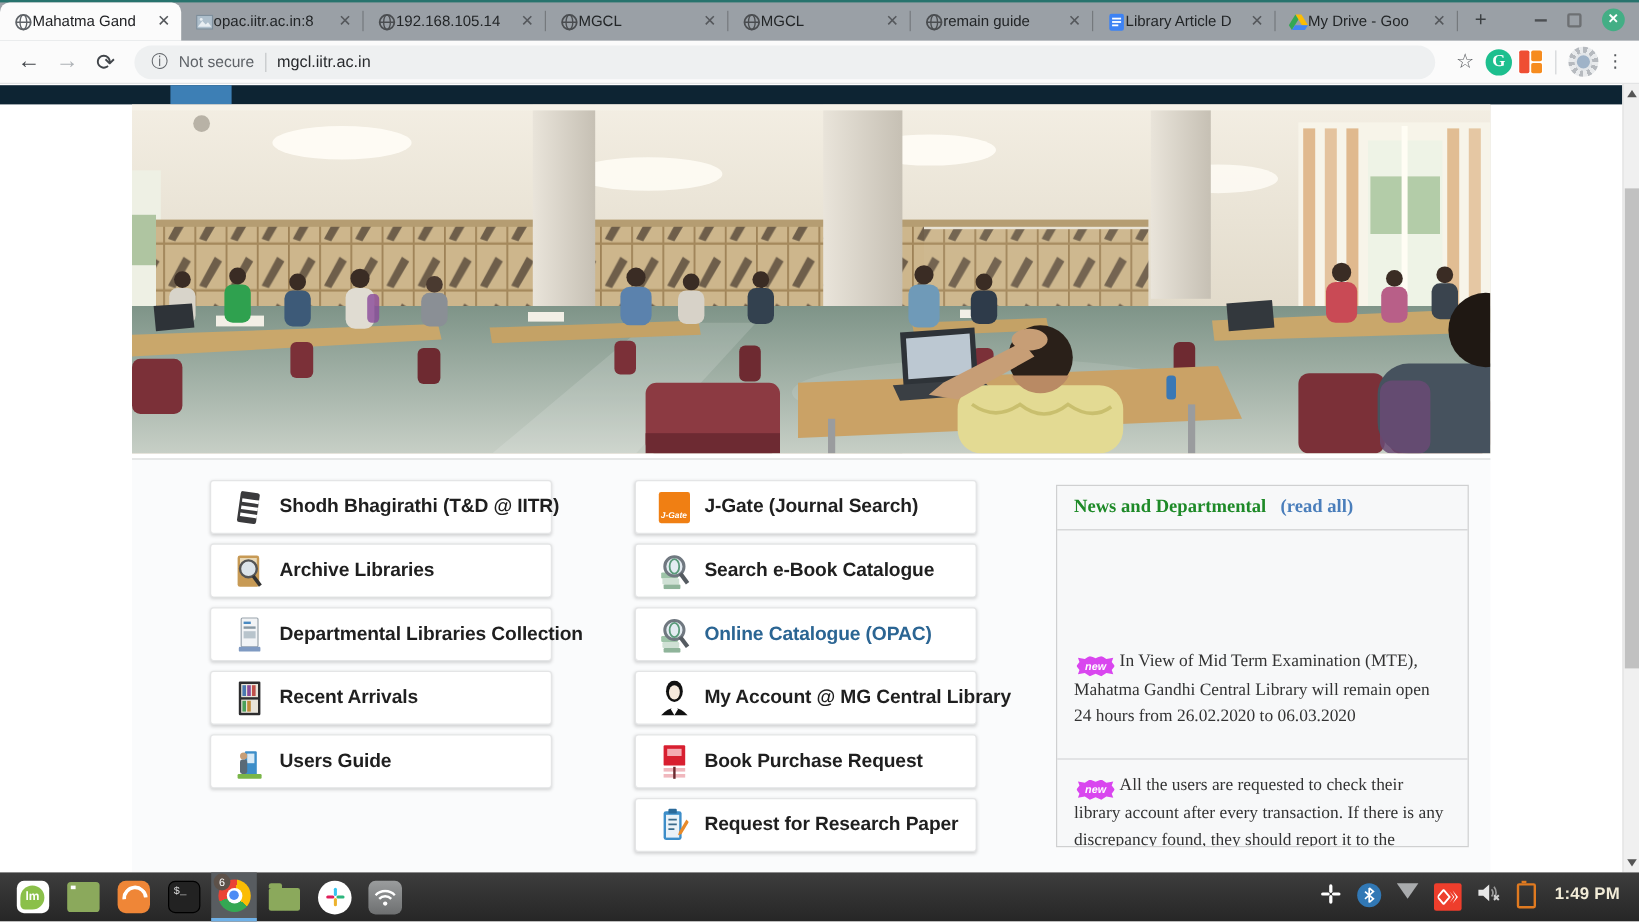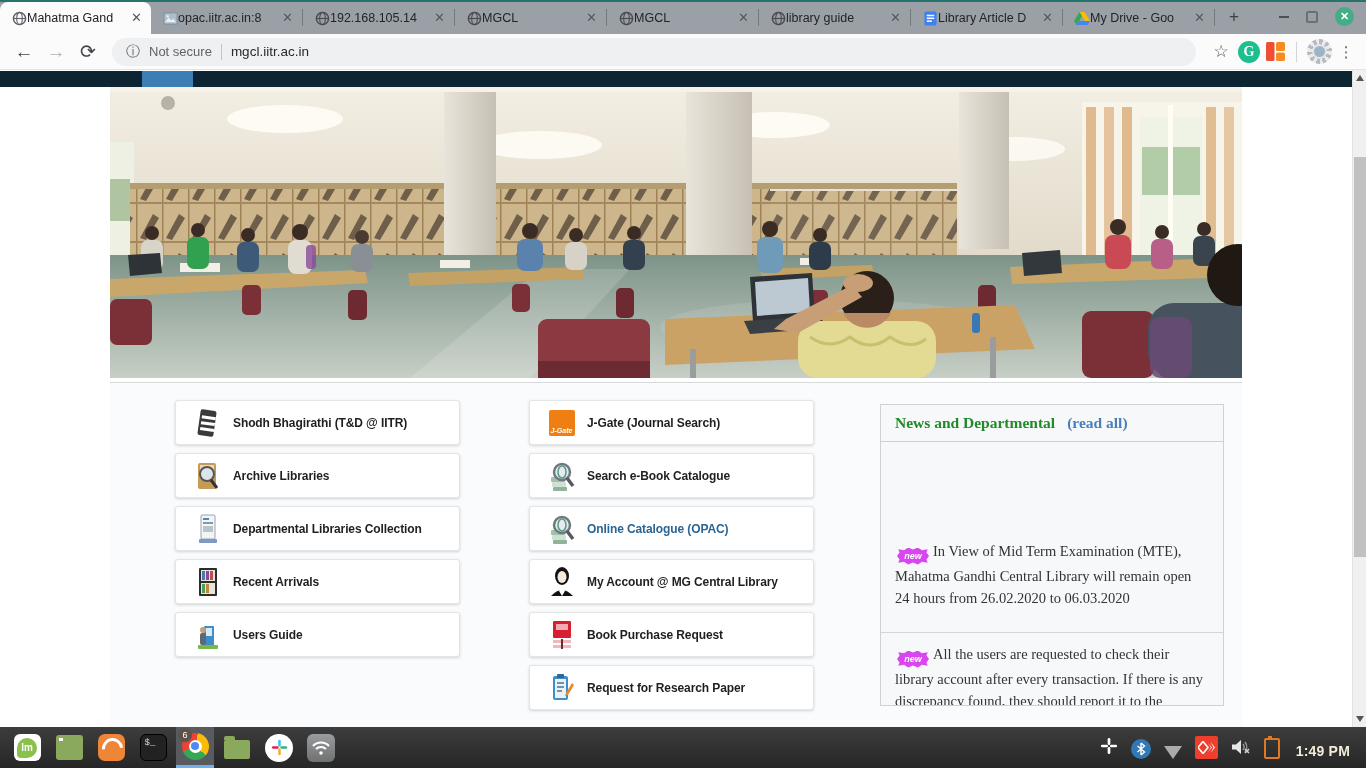--- a/index.html
+++ b/index.html
@@ -56,21 +56,21 @@
   .hero svg{display:block;width:1132px;height:291px;}
 
   .card{position:absolute;top:312px;left:110px;width:1132px;height:345px;background:#fafbfc;
     border-top:1px solid #d8d9da;box-sizing:border-box;}
   .btncol{position:absolute;top:17px;width:285px;}
   .btncol.c1{left:65px;} .btncol.c2{left:419px;}
   .lbtn{height:45px;margin-bottom:8px;background:#fff;border:1px solid #e4e5e6;border-radius:3px;
     box-shadow:0 1px 3px rgba(0,0,0,.16);display:flex;align-items:center;gap:12px;
     padding:0 6px 0 18px;box-sizing:border-box;cursor:pointer;}
   .lbtn .bicon{width:27px;height:32px;flex:none;display:flex;align-items:center;justify-content:center;}
-  .lbtn .blabel{font-weight:bold;font-size:12px;color:#1f1f1f;letter-spacing:-.1px;white-space:nowrap;}
+  .lbtn .blabel{font-weight:bold;font-size:16px;color:#1f1f1f;letter-spacing:-.1px;white-space:nowrap;}
   .lbtn.linkstyle .blabel{color:#2b6593;}
   .jgate-box{width:26px;height:26px;background:#f07f13;border-radius:2px;color:#fff;display:flex;
     align-items:flex-end;justify-content:center;font-size:7px;font-style:italic;font-weight:bold;
     padding-bottom:2px;box-sizing:border-box;}
 
   .news{position:absolute;left:770px;top:21px;width:344px;background:#f7f8f9;
     border:1px solid #cfd0d1;box-sizing:border-box;}
   .news-header{height:36px;display:flex;align-items:center;gap:12px;padding:0 14px;
     border-bottom:1px solid #cfd0d1;font-family:"Liberation Serif",serif;}
   .news-title{color:#1e8a28;font-weight:bold;font-size:15.5px;}
@@ -114,21 +114,21 @@
   .chrome-icon:before{content:"";position:absolute;top:7px;left:7px;width:13px;height:13px;border-radius:50%;background:#fff;}
   .chrome-icon:after{content:"";position:absolute;top:9.5px;left:9.5px;width:8px;height:8px;border-radius:50%;background:#4c8bf5;}
   .chrome-badge{position:absolute;top:1px;left:2px;width:14px;height:14px;border-radius:50%;background:#5d5149;
     color:#fff;font-size:9px;line-height:14px;text-align:center;z-index:2;}
   .folder-icon{width:26px;height:19px;background:#8ba95c;border-radius:2px;position:relative;margin-top:4px;}
   .folder-icon:before{content:"";position:absolute;top:-4px;left:0;width:11px;height:4px;background:#8ba95c;border-radius:2px 2px 0 0;}
   .slack-disc{width:28px;height:28px;border-radius:50%;background:#fff;display:flex;align-items:center;justify-content:center;}
   .wifibox-icon{width:28px;height:28px;border-radius:6px;background:linear-gradient(#9a9c9d,#6e7071);
     display:flex;align-items:center;justify-content:center;}
   .tb-spacer{flex:1;}
-  .tray{display:flex;align-items:flex-end;gap:13px;padding-right:10px;}
+  .tray{display:flex;align-items:flex-start;gap:13px;padding-right:10px;}
   .bt-icon{width:20px;height:20px;border-radius:50%;background:#3178b5;display:flex;align-items:center;justify-content:center;}
   .netfan-icon{width:0;height:0;border-left:9px solid transparent;border-right:9px solid transparent;
     border-top:13px solid #a9abad;}
   .anydesk-icon{width:23px;height:23px;background:#ee3e2c;border-radius:2px;display:flex;align-items:center;justify-content:center;}
   .battery-icon{width:12px;height:17px;border:2px solid #e07a20;border-radius:2px;position:relative;}
   .battery-icon:before{content:"";position:absolute;top:-4px;left:2px;width:4px;height:2px;background:#e07a20;}
   .clock{color:#f2ecd8;font-size:14px;font-weight:bold;letter-spacing:.2px;margin-left:3px;}
 </style>
 </head>
 <body>
@@ -206,21 +206,21 @@
     <div class="tabsep"></div>
 
     <div class="tab">
       <span class="favicon">
         <svg width="15" height="15" viewBox="0 0 16 16">
             <circle cx="8" cy="8" r="6.5" fill="none" stroke="#4a4d50" stroke-width="1.6"></circle>
             <ellipse cx="8" cy="8" rx="3" ry="6.5" fill="none" stroke="#4a4d50" stroke-width="1.2"></ellipse>
             <line x1="1.5" y1="8" x2="14.5" y2="8" stroke="#4a4d50" stroke-width="1.2"></line>
           </svg>
       </span>
-      <span class="tab-title">library guide</span>
+      <span class="tab-title">remain guide</span>
       <span class="tab-close">✕</span>
     </div>
 
     <div class="tabsep"></div>
 
     <div class="tab">
       <span class="favicon">
         <svg width="15" height="15" viewBox="0 0 16 16">
             <rect x="1.5" y="0.5" width="13" height="15" rx="2" fill="#3d82f4"></rect>
             <rect x="4" y="4" width="8" height="1.6" fill="#fff"></rect>

